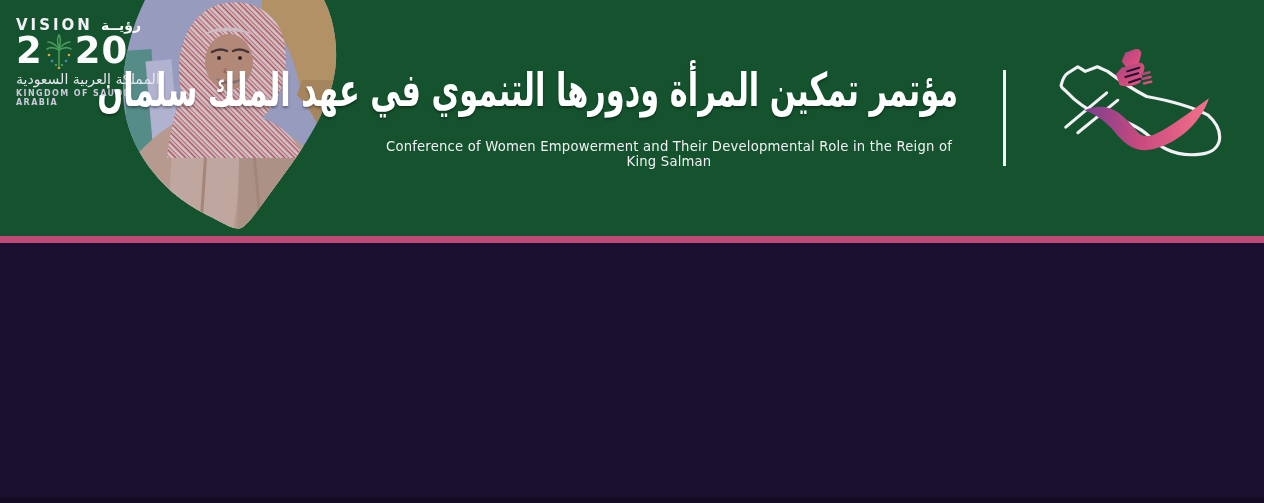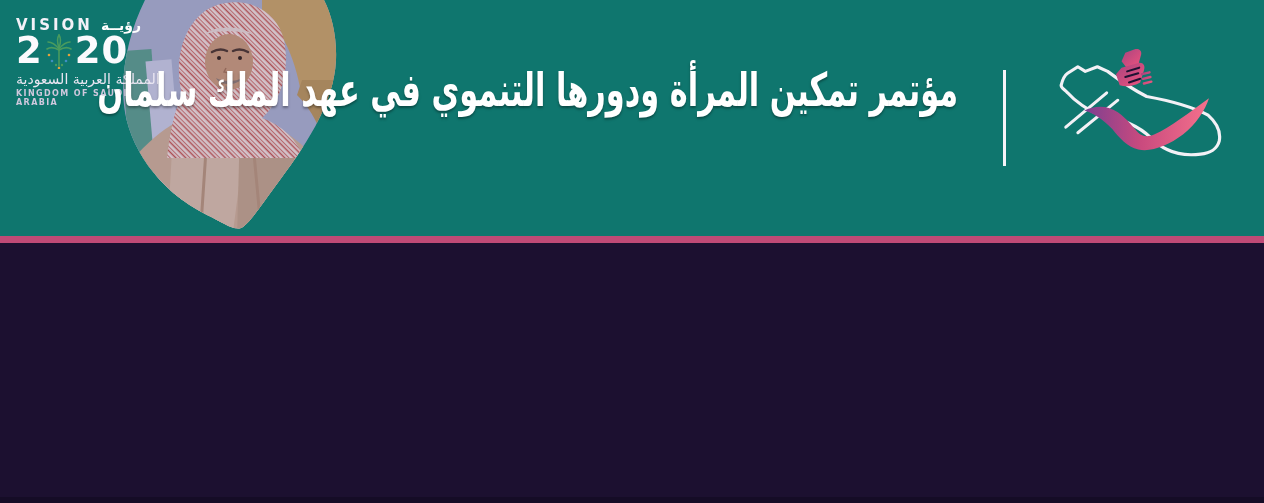--- a/index.html
+++ b/index.html
@@ -6,21 +6,21 @@
   html,body { background:#0e0819; }
   .page {
     position:relative; width:1264px; height:503px; overflow:hidden;
     background:#1d1132;
     font-family:"DejaVu Sans", sans-serif;
   }
   
   .bg-decor { position:absolute; inset:0; pointer-events:none; }
 
   
-  .header { position:absolute; left:0; top:0; width:1264px; height:236px; background:#0f766e; }
+  .header { position:absolute; left:0; top:0; width:1264px; height:236px; background:#14532d; }
 
   
   .vision-logo { position:absolute; left:16px; top:16px; width:150px; color:#fff; z-index:3; }
   .vision-row1 { display:flex; align-items:center; gap:8px; }
   .vision-en { font-size:15px; letter-spacing:3px; font-weight:bold; color:#f3f1f8; }
   .vision-ar { font-size:14px; font-weight:bold; direction:rtl; }
   .vision-row2 { display:flex; align-items:center; margin-top:-2px; }
   .vision-num { font-size:37px; font-weight:bold; letter-spacing:1px; line-height:1.05; color:#fbfafd; }
   .palm-wrap { width:30px; height:36px; margin:0 1px; }
   .vision-country-ar { font-size:14px; direction:rtl; text-align:left; color:#eae6f2; margin-top:0px; }
@@ -177,20 +177,21 @@
 
           <path d="M92,35 C100,26 130,24 142,36 C135,30 100,30 92,35 Z" fill="#e8dcd8"></path>
 
           <rect x="0" y="0" width="235" height="240" fill="rgba(60,25,85,0.16)"></rect>
         </g>
       </svg>
     </div>
 
     <div class="title-block">
       <div class="calligraphy">مؤتمر تمكين المرأة ودورها التنموي في عهد الملك سلمان</div>
+      <div class="subtitle-en">Conference of Women Empowerment and Their Developmental Role in the Reign of King Salman</div>
     </div>
 
     <div class="v-divider"></div>
 
     <div class="conf-logo">
       <svg width="186" height="122" viewBox="0 0 200 128">
         <defs>
           <linearGradient id="pinkGrad" x1="0" y1="0" x2="1" y2="0">
             <stop offset="0" stop-color="#7c3f91"></stop>
             <stop offset="0.45" stop-color="#c94a7e"></stop>

